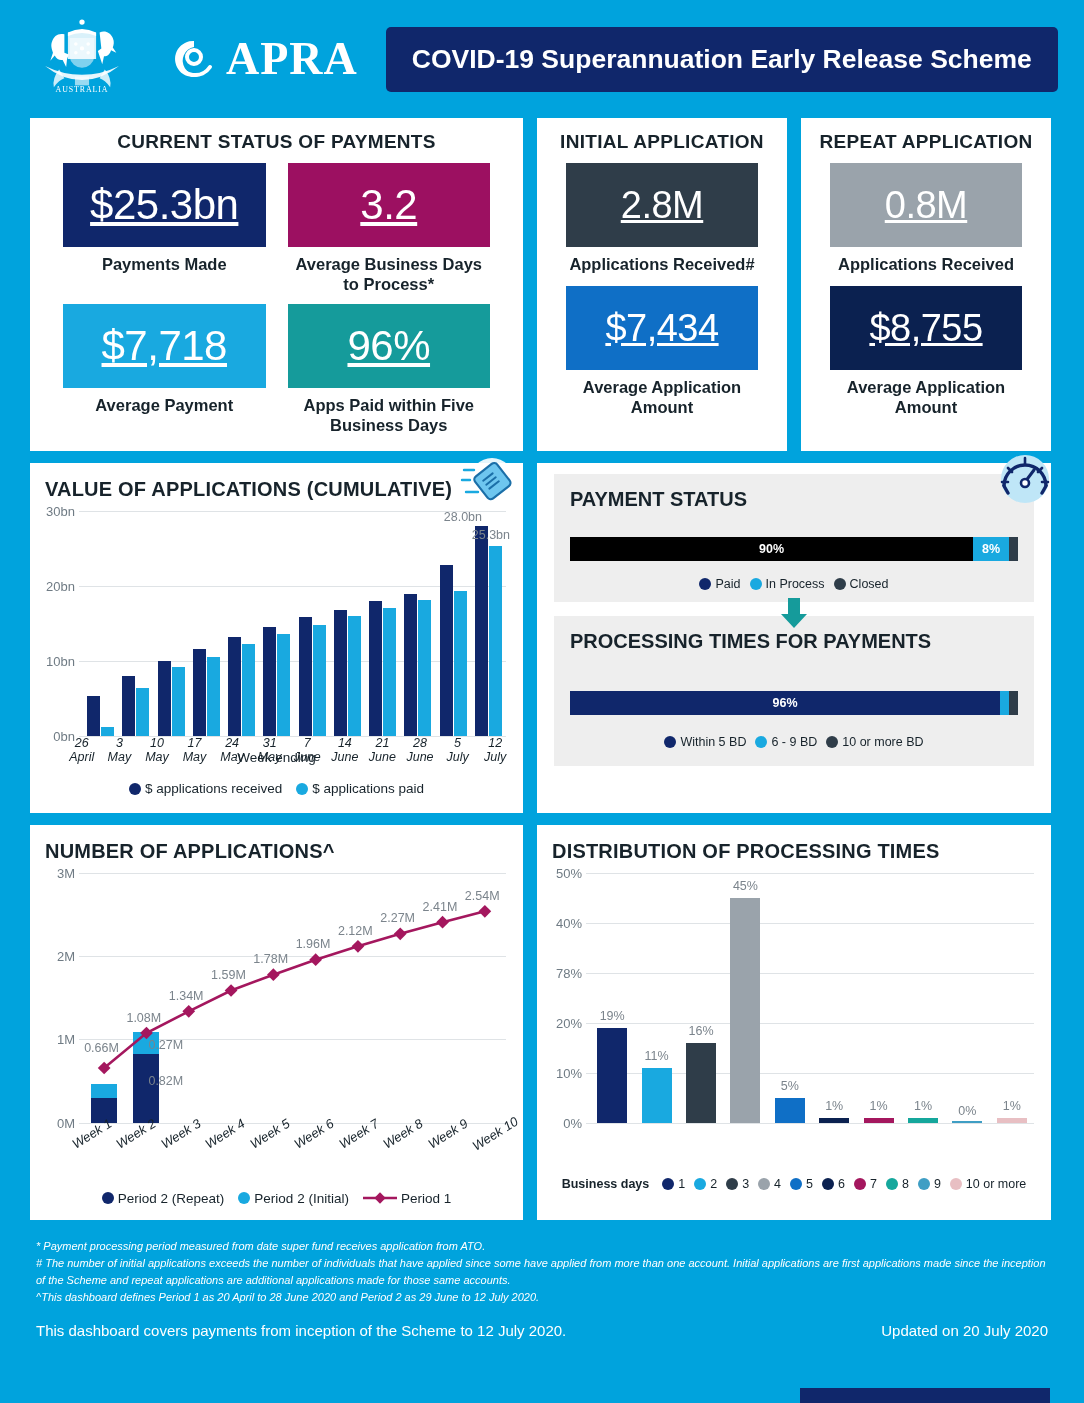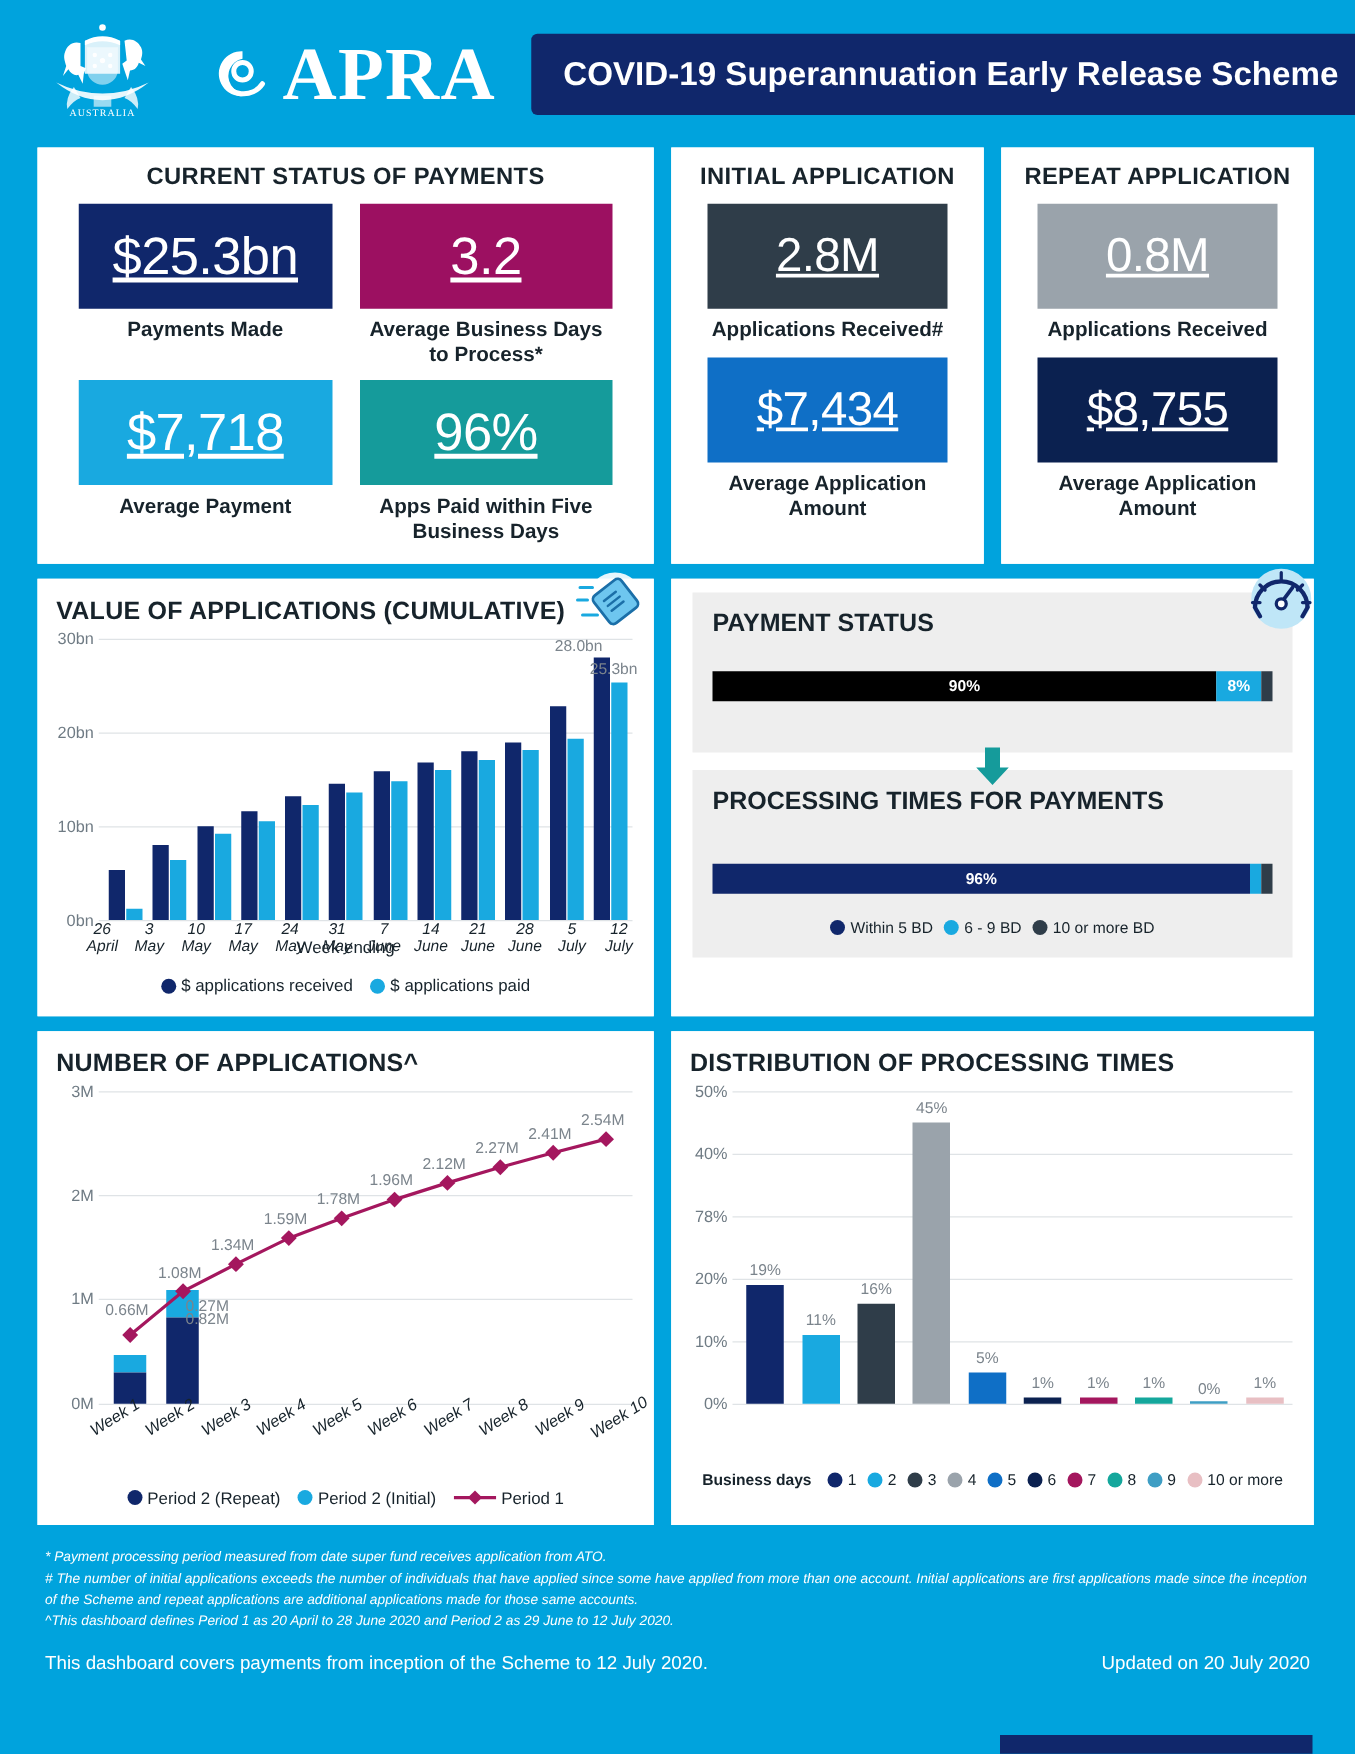--- a/index.html
+++ b/index.html
@@ -8,21 +8,21 @@
     background:#00a3dd;
     font-family:"Liberation Sans", sans-serif;
     overflow:hidden;
     position:relative;
   }
   .header{height:118px;display:flex;align-items:center;padding:0 28px;box-sizing:border-box;}
   .crest{width:108px;height:88px;flex:none;}
   .vrule{width:2px;height:54px;background:#7fd3ef;margin:0 20px 0 16px;}
   .apra-logo{display:flex;align-items:center;gap:10px;}
   .apra-mark{width:44px;height:44px;flex:none;}
-  .apra-word{color:#fff;font-family:"Liberation Serif",serif;font-size:60px;font-weight:700;letter-spacing:1px;line-height:1;}
+  .apra-word{color:#fff;font-family:"Liberation Serif",serif;font-size:46px;font-weight:700;letter-spacing:1px;line-height:1;}
   .title-banner{
     margin-left:28px;background:#10276b;border-radius:5px;
     color:#fff;font-size:26.5px;font-weight:700;
     padding:17px 26px;white-space:nowrap;
   }
 
   .row{display:flex;padding:0 30px;box-sizing:border-box;gap:14px;}
   .card{background:#fff;border:1px solid #fff;box-sizing:border-box;}
   .card-title{text-align:center;font-size:19px;font-weight:700;color:#17232b;letter-spacing:.3px;padding:12px 4px 10px;}
 
@@ -276,20 +276,34 @@
       <circle cx="31" cy="35" r="4" fill="#fff" stroke="#10276b" stroke-width="2.6"></circle>
     </svg>
 
     <div class="ps-box" style="height:128px;box-sizing:border-box;">
       <div class="ps-title">PAYMENT STATUS</div>
       <div class="stackbar">
         <span style="background:#000000;width:90%">90%</span>
         <span style="background:#19a9e0;width:8%">8%</span>
         <span style="background:#2f3d49;width:2%"></span>
       </div>
+      <div class="legend small" style="margin-top:16px">
+        <span class="lg">
+            <i class="dot" style="background:#10276b"></i>
+            <span>Paid</span>
+          </span>
+        <span class="lg">
+            <i class="dot" style="background:#19a9e0"></i>
+            <span>In Process</span>
+          </span>
+        <span class="lg">
+            <i class="dot" style="background:#2f3d49"></i>
+            <span>Closed</span>
+          </span>
+      </div>
     </div>
 
     <div class="arrowwrap" style="margin-top:-6px;position:relative;z-index:2;">
       <svg width="34" height="34" viewBox="0 0 34 34">
         <path d="M11 2h12v16h7L17 32 4 18h7z" fill="#159b9b"></path>
       </svg>
     </div>
 
     <div class="ps-box" style="height:150px;box-sizing:border-box;margin-top:-14px;">
       <div class="ps-title">PROCESSING TIMES FOR PAYMENTS</div>
@@ -370,21 +384,21 @@
         <div class="dlabel" style="left:93.44999999999999px;top:138px">1.08M</div>
         <div class="dlabel" style="left:135.75px;top:116.33333333333331px">1.34M</div>
         <div class="dlabel" style="left:178.04999999999998px;top:95.5px">1.59M</div>
         <div class="dlabel" style="left:220.35px;top:79.66666666666666px">1.78M</div>
         <div class="dlabel" style="left:262.65px;top:64.66666666666666px">1.96M</div>
         <div class="dlabel" style="left:304.95px;top:51.33333333333334px">2.12M</div>
         <div class="dlabel" style="left:347.25px;top:38.833333333333314px">2.27M</div>
         <div class="dlabel" style="left:389.54999999999995px;top:27.166666666666657px">2.41M</div>
         <div class="dlabel" style="left:431.84999999999997px;top:16.333333333333343px">2.54M</div>
         <div class="dlabel" style="left:115.44999999999999px;top:165.16666666666669px">0.27M</div>
-        <div class="dlabel" style="left:115.44999999999999px;top:175px">0.82M</div>
+        <div class="dlabel" style="left:115.44999999999999px;top:201px">0.82M</div>
       </div>
     <div class="xaxis" id="appsX" style="height:60px;">
         <div class="xtick" style="transform:rotate(-32deg);transform-origin:center top;white-space:nowrap;padding-top:6px;font-size:13px">Week 1</div>
         <div class="xtick" style="transform:rotate(-32deg);transform-origin:center top;white-space:nowrap;padding-top:6px;font-size:13px">Week 2</div>
         <div class="xtick" style="transform:rotate(-32deg);transform-origin:center top;white-space:nowrap;padding-top:6px;font-size:13px">Week 3</div>
         <div class="xtick" style="transform:rotate(-32deg);transform-origin:center top;white-space:nowrap;padding-top:6px;font-size:13px">Week 4</div>
         <div class="xtick" style="transform:rotate(-32deg);transform-origin:center top;white-space:nowrap;padding-top:6px;font-size:13px">Week 5</div>
         <div class="xtick" style="transform:rotate(-32deg);transform-origin:center top;white-space:nowrap;padding-top:6px;font-size:13px">Week 6</div>
         <div class="xtick" style="transform:rotate(-32deg);transform-origin:center top;white-space:nowrap;padding-top:6px;font-size:13px">Week 7</div>
         <div class="xtick" style="transform:rotate(-32deg);transform-origin:center top;white-space:nowrap;padding-top:6px;font-size:13px">Week 8</div>

